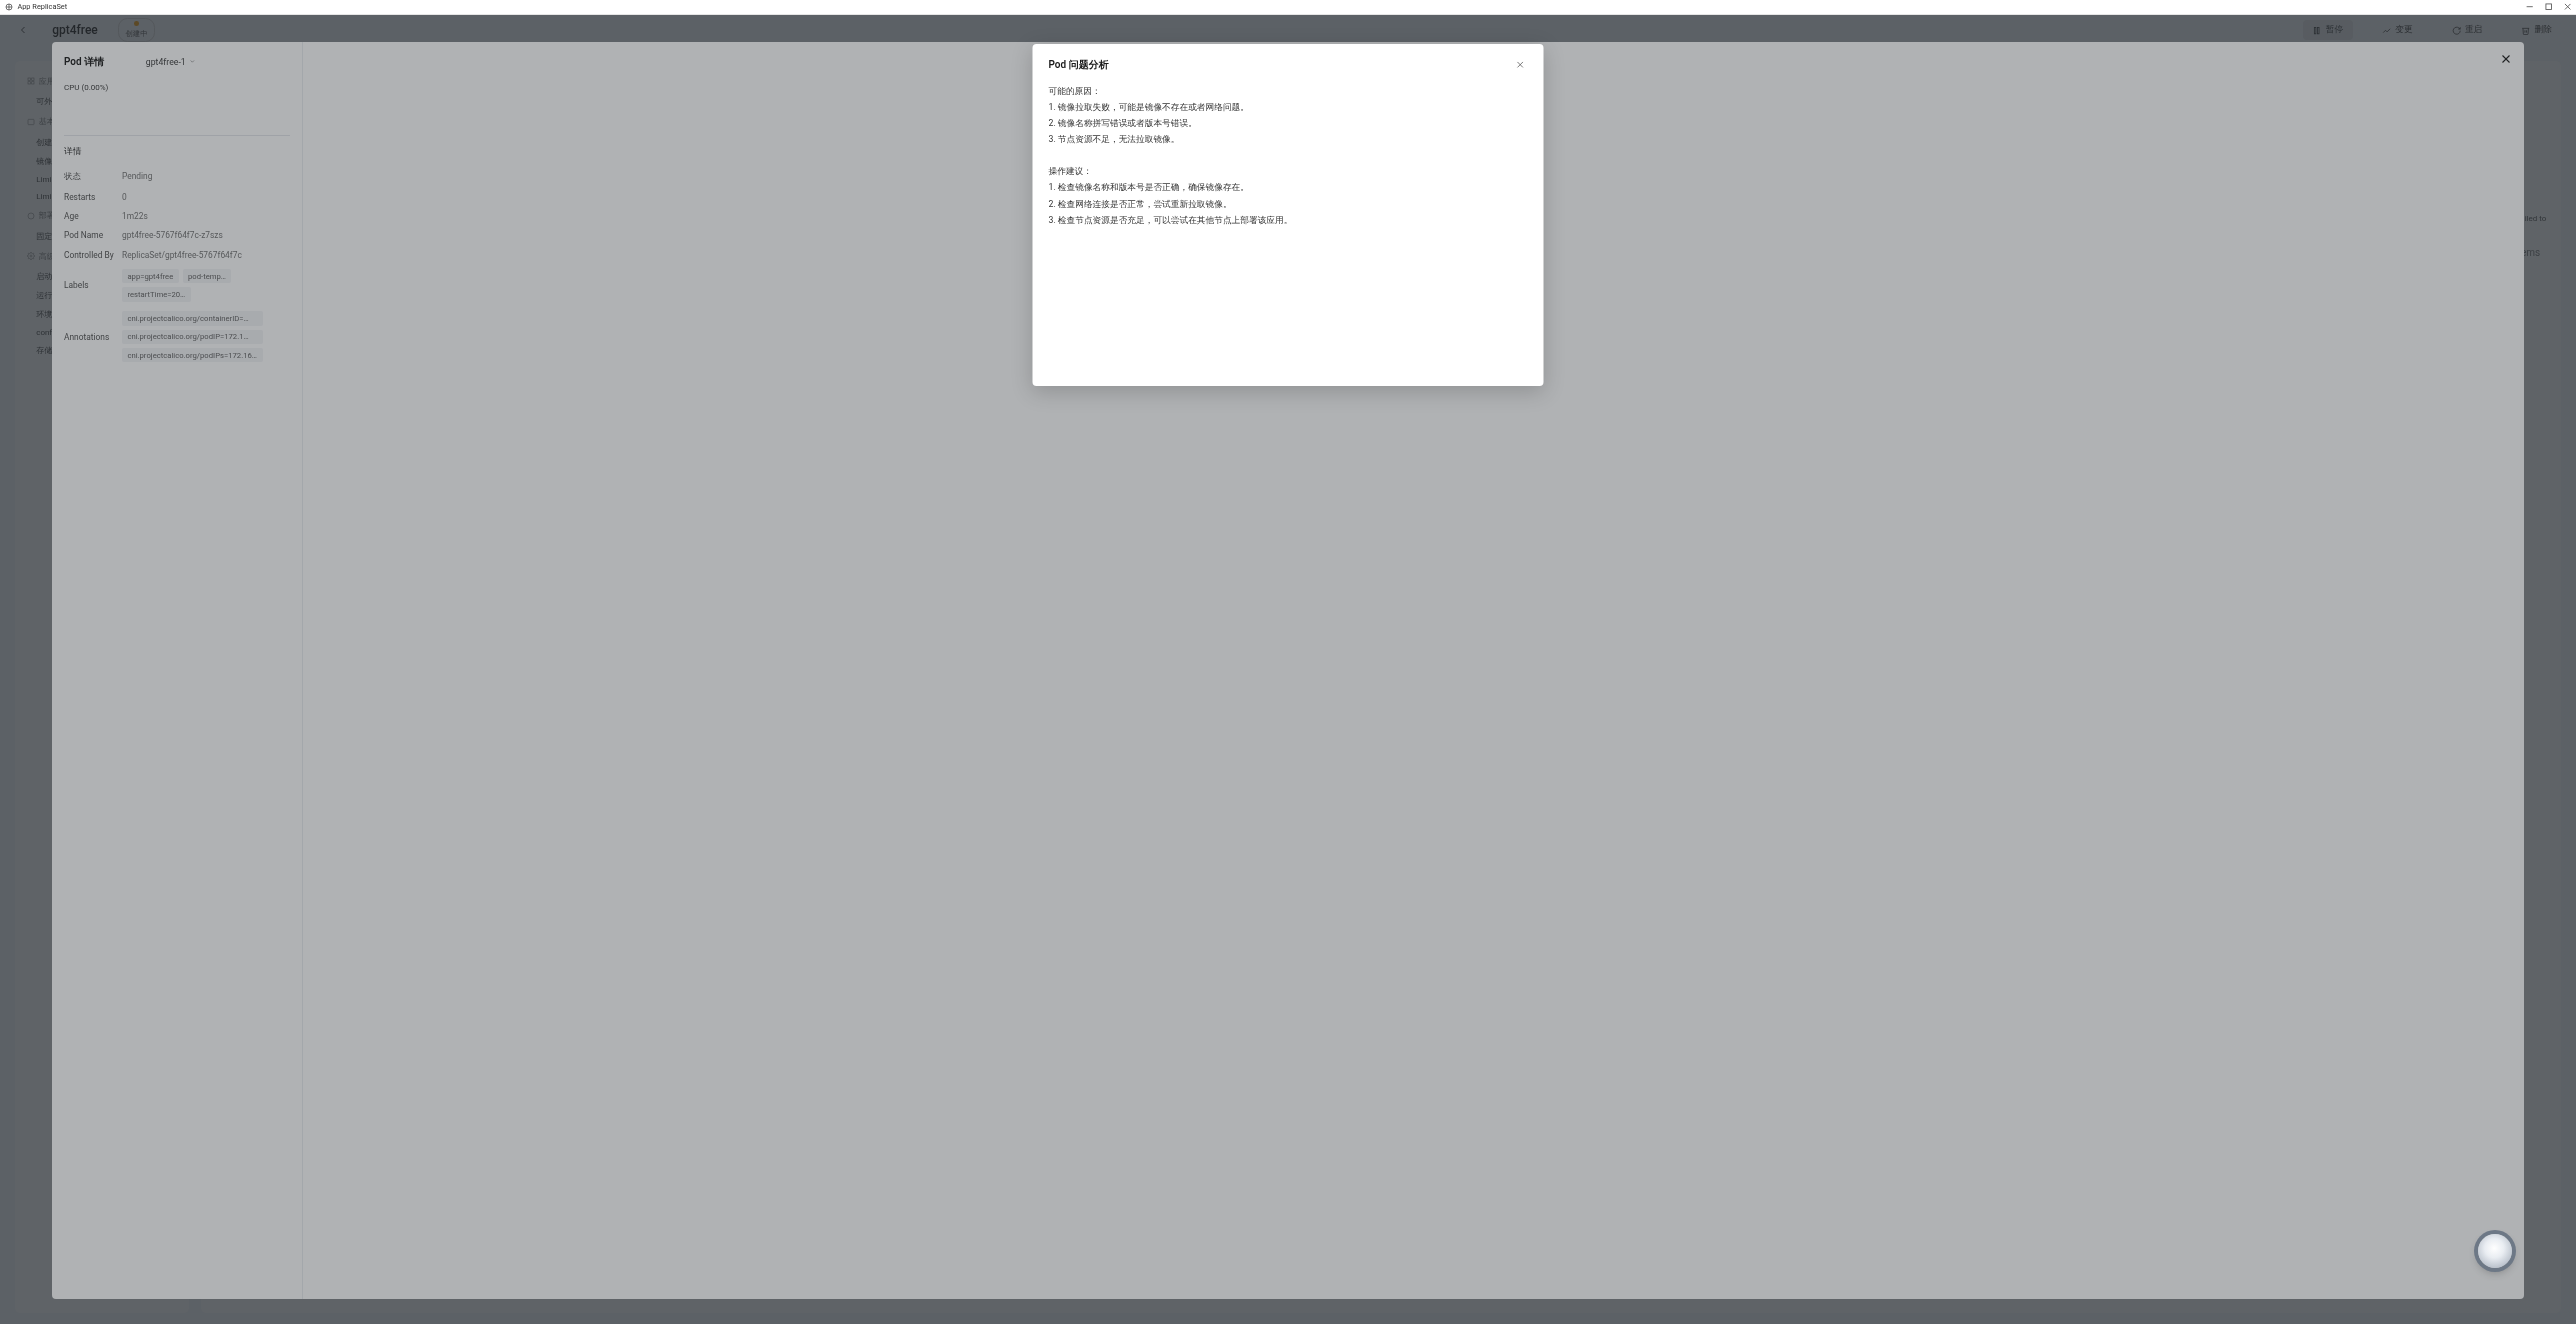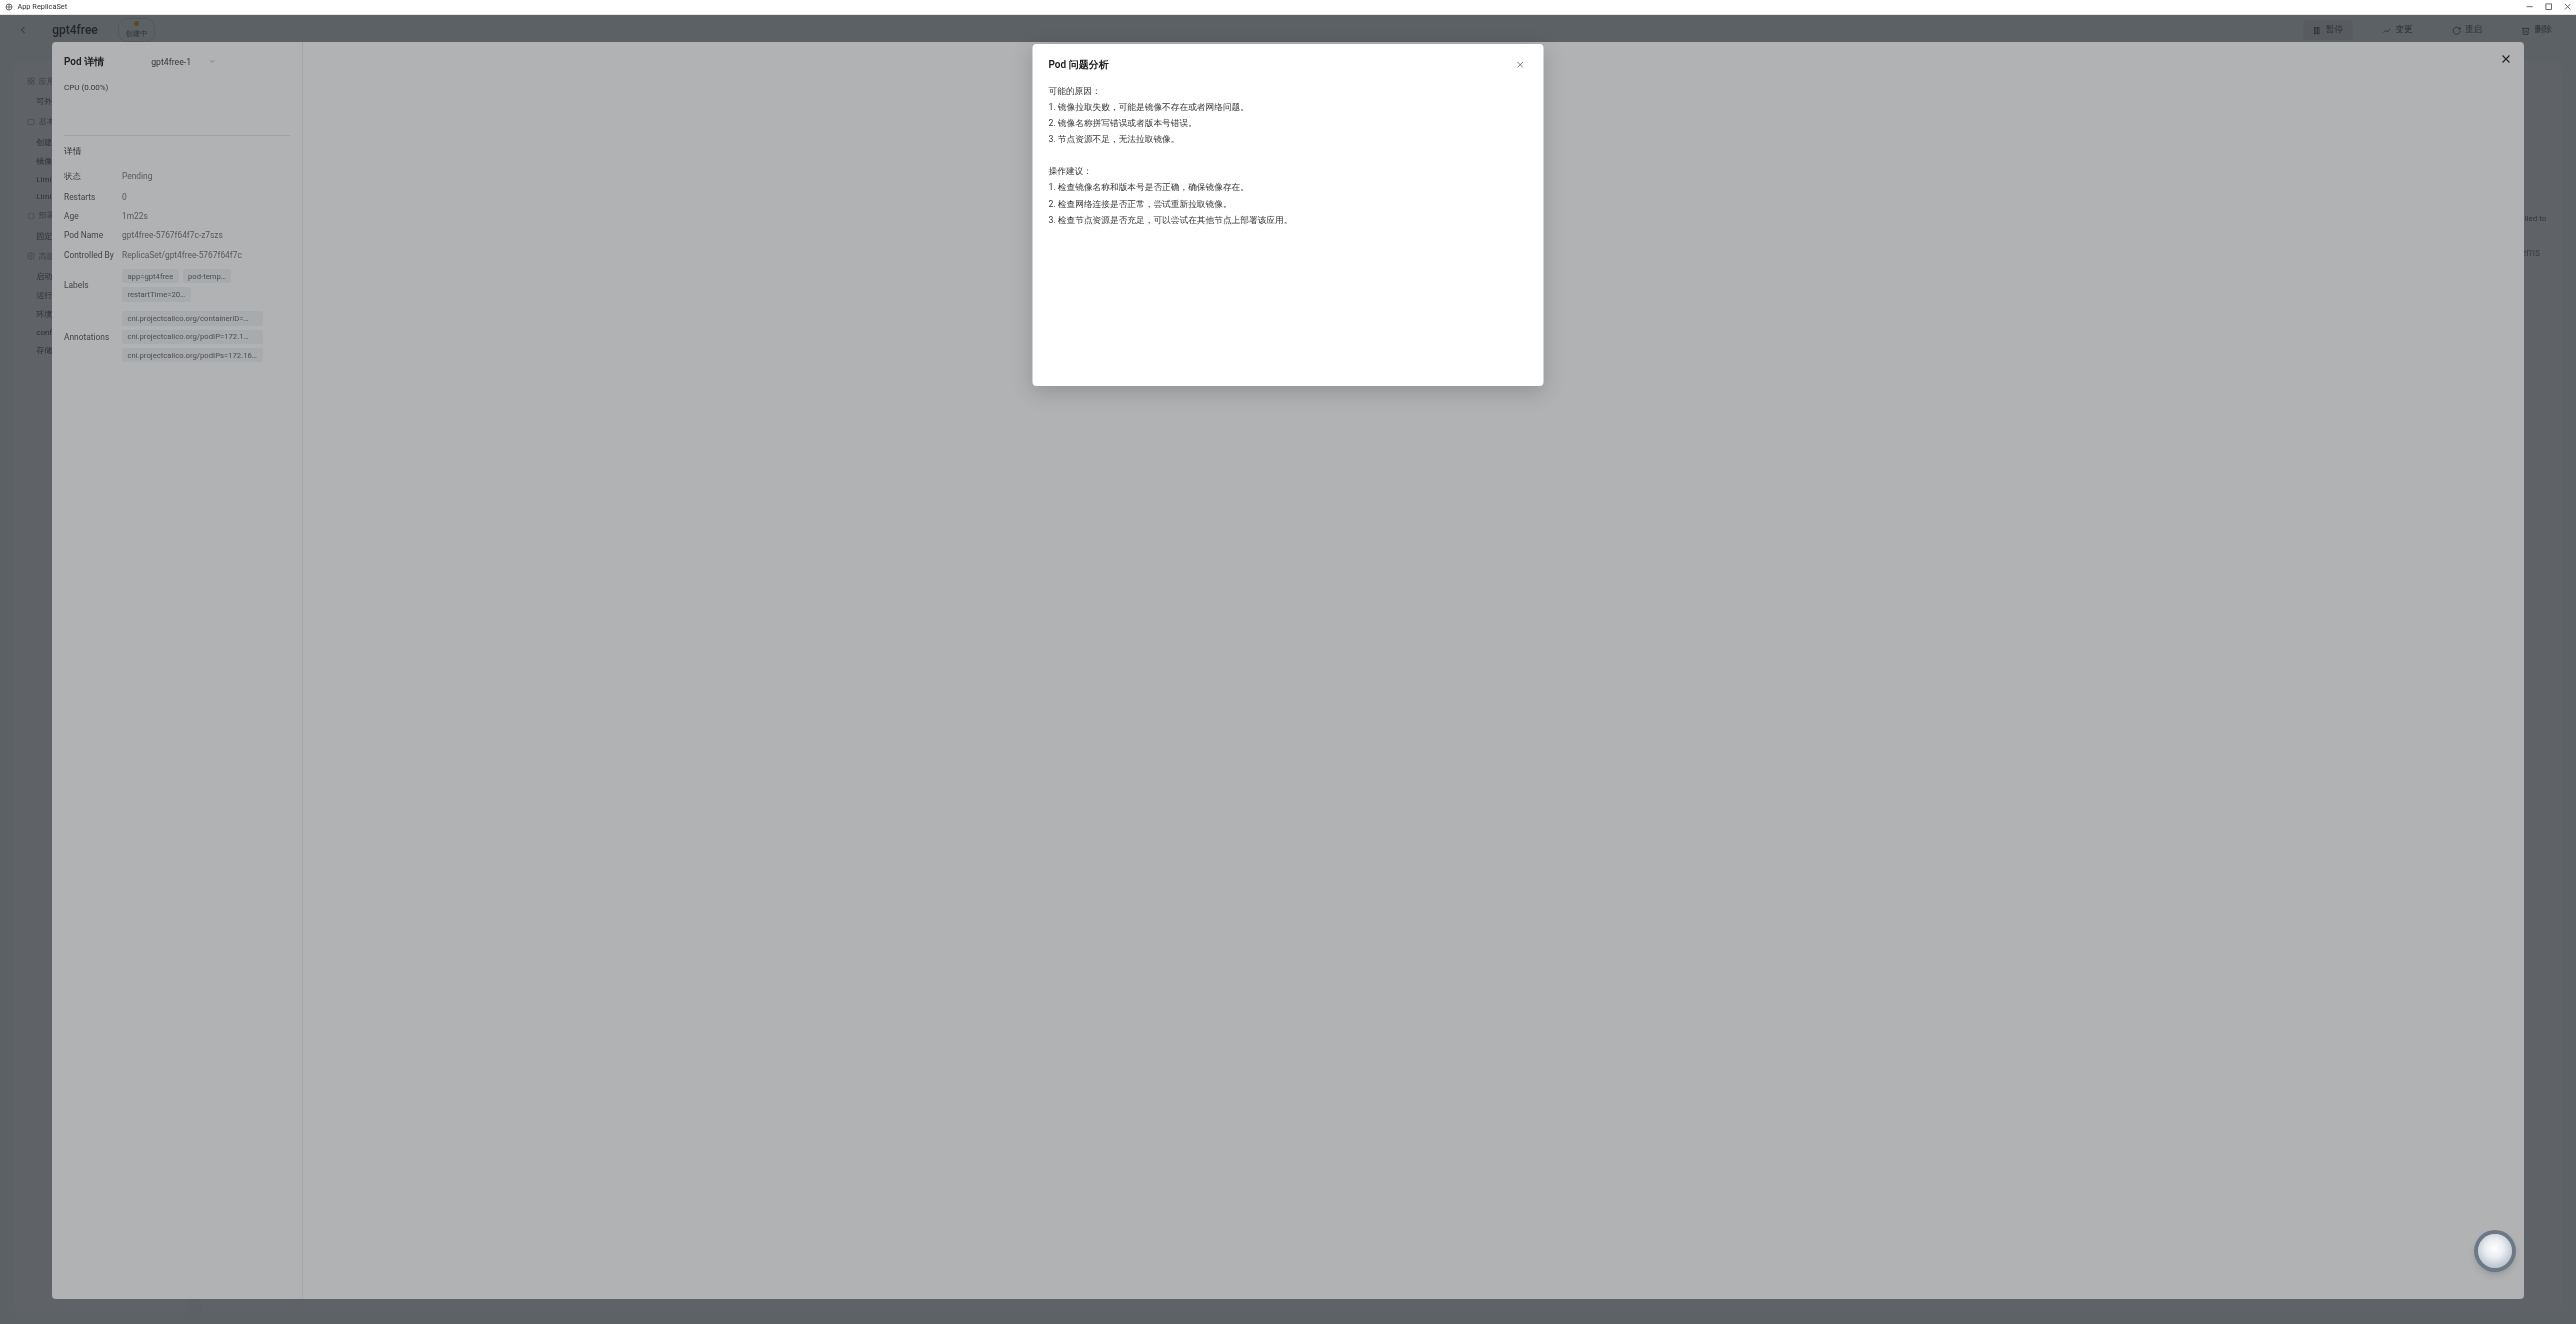--- a/index.html
+++ b/index.html
@@ -37,21 +37,21 @@
 .right-content .items-text { font-size: 10px; color: #888; position: absolute; top: 186px; right: 21px; }
 
 
 .overlay1 { position: absolute; top: 14.8px; left: 0; right: 0; bottom: 0; background: rgba(30, 34, 40, 0.55); }
 
 
 .pod-panel { position: absolute; top: 42px; left: 52px; right: 52px; bottom: 25.5px; background: #fff; border-radius: 4px; display: flex; overflow: hidden; }
 .pod-panel .pod-sidebar { width: 251px; border-right: 0.7px solid #eceef1; padding: 12px 12px 6.7px 12px; display: flex; flex-direction: column; }
 .pod-panel .pod-header { display: flex; align-items: center; gap: 16px; margin-bottom: 9.4px; }
 .pod-panel .pod-header .title { font-size: 10px; font-weight: 600; color: #222; }
-.pod-panel .pod-select { display: flex; align-items: center; justify-content: flex-end; gap: 18px; min-width: 101px; padding: 2.7px 5.4px; font-size: 8.7px; color: #444; border-radius: 2.7px; }
+.pod-panel .pod-select { display: flex; align-items: center; justify-content: center; gap: 3px; min-width: 101px; padding: 2.7px 5.4px; font-size: 8.7px; color: #444; border-radius: 2.7px; }
 .pod-panel .pod-cpu { font-size: 8px; color: #444; margin-top: 4px; margin-bottom: 4px; }
 .pod-panel .chart-area { height: 40px; border-bottom: 0.7px solid #e5e7eb; margin-bottom: 10.7px; }
 .pod-panel .detail-title { font-size: 8.7px; color: #333; margin-bottom: 8px; }
 .pod-panel .kv-row { display: flex; align-items: flex-start; padding: 4.7px 0; font-size: 8.4px; }
 .pod-panel .kv-row .k { width: 58px; color: #555; flex-shrink: 0; }
 .pod-panel .kv-row .v { color: #777; word-break: break-all; }
 .pod-panel .kv-row .tags { display: flex; flex-wrap: wrap; gap: 4px; }
 .pod-panel .kv-row .tag { background: #f3f4f6; border-radius: 2px; padding: 2.7px 5.4px; font-size: 7.7px; color: #666; white-space: nowrap; max-width: 141px; overflow: hidden; text-overflow: ellipsis; }
 .pod-panel .pod-main { flex: 1; position: relative; }
 .pod-panel .pod-close { position: absolute; top: 8px; right: 9.4px; width: 17.4px; height: 17.4px; display: flex; align-items: center; justify-content: center; cursor: pointer; color: #333; }

